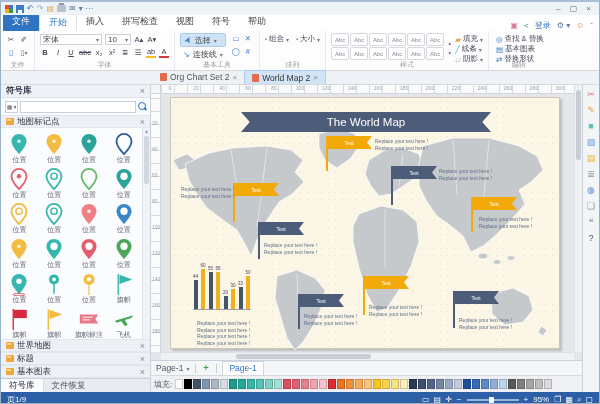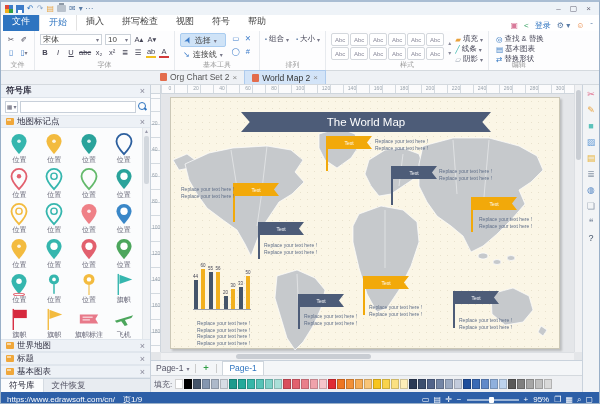--- a/index.html
+++ b/index.html
@@ -819,21 +819,20 @@
         <span style="color: rgb(232, 181, 60);">▤</span>
         <span style="color: rgb(138, 150, 168);">≣</span>
         <span style="color: rgb(74, 127, 192);">◍</span>
         <span style="color: rgb(138, 150, 168);">❏</span>
         <span style="color: rgb(138, 150, 168);">❝</span>
         <span style="color: rgb(68, 84, 106);">?</span>
       </div>
   </div>
 
   <div class="statusbar">
-    <span class="url">https://www.edrawsoft.com/cn/</span>
     <span>页1/9</span>
     <span class="sright">
       <span style="display:flex; gap:4px;">
           <span class="si">▭</span>
           <span class="si">▤</span>
           <span class="si">✛</span>
         </span>
       <span class="si">−</span>
       <span class="zslider">
           <span class="knob"></span>

